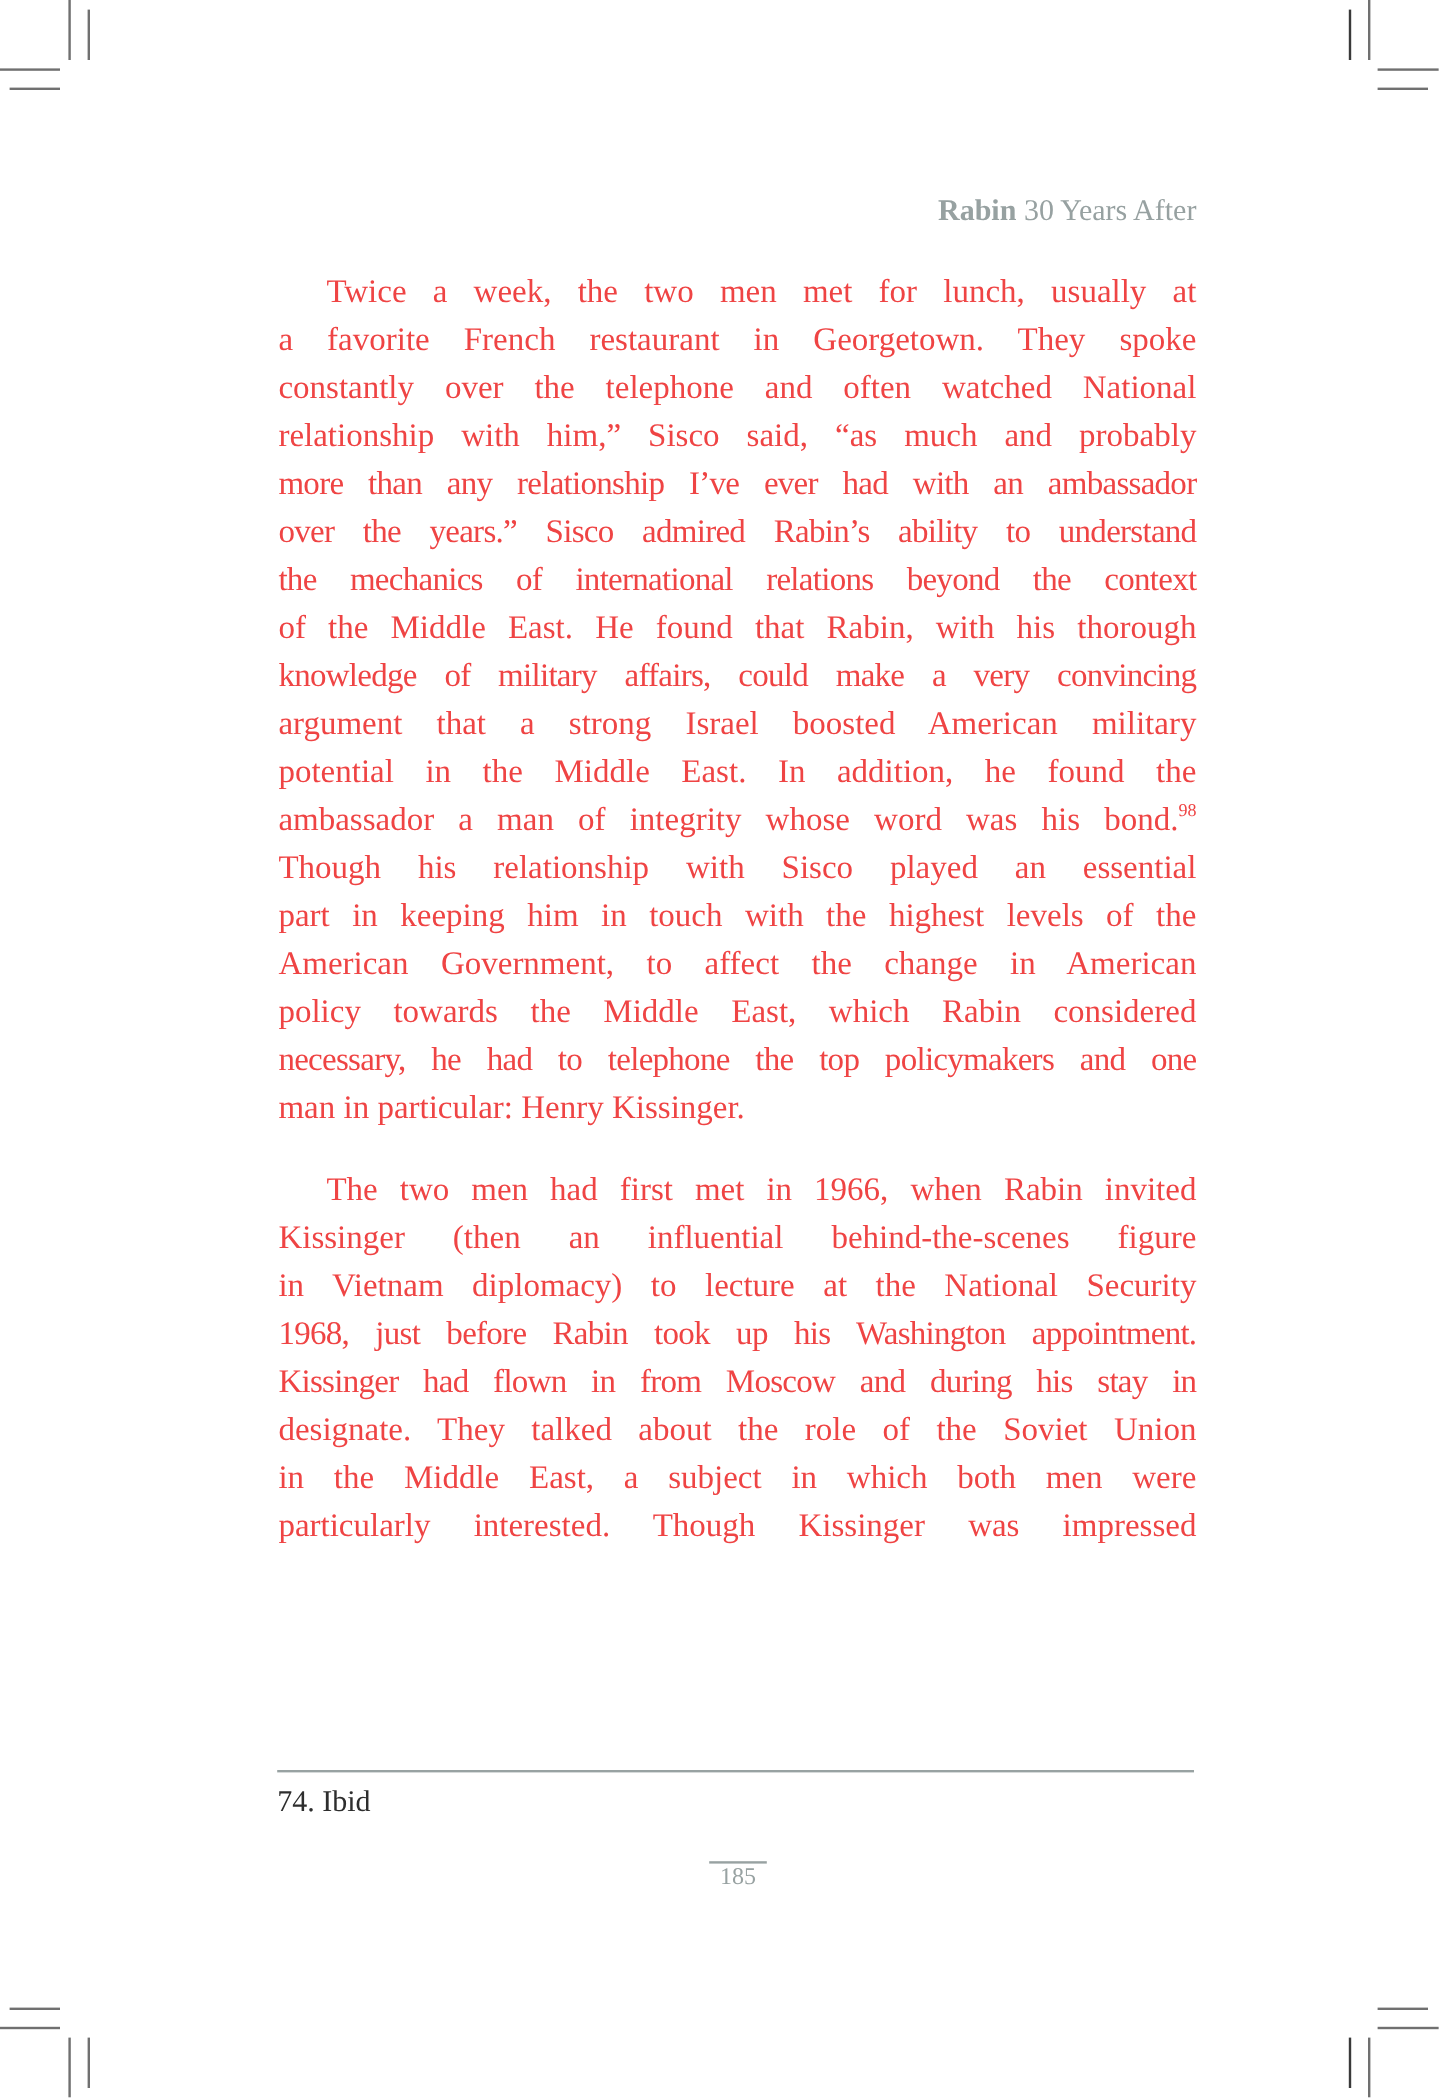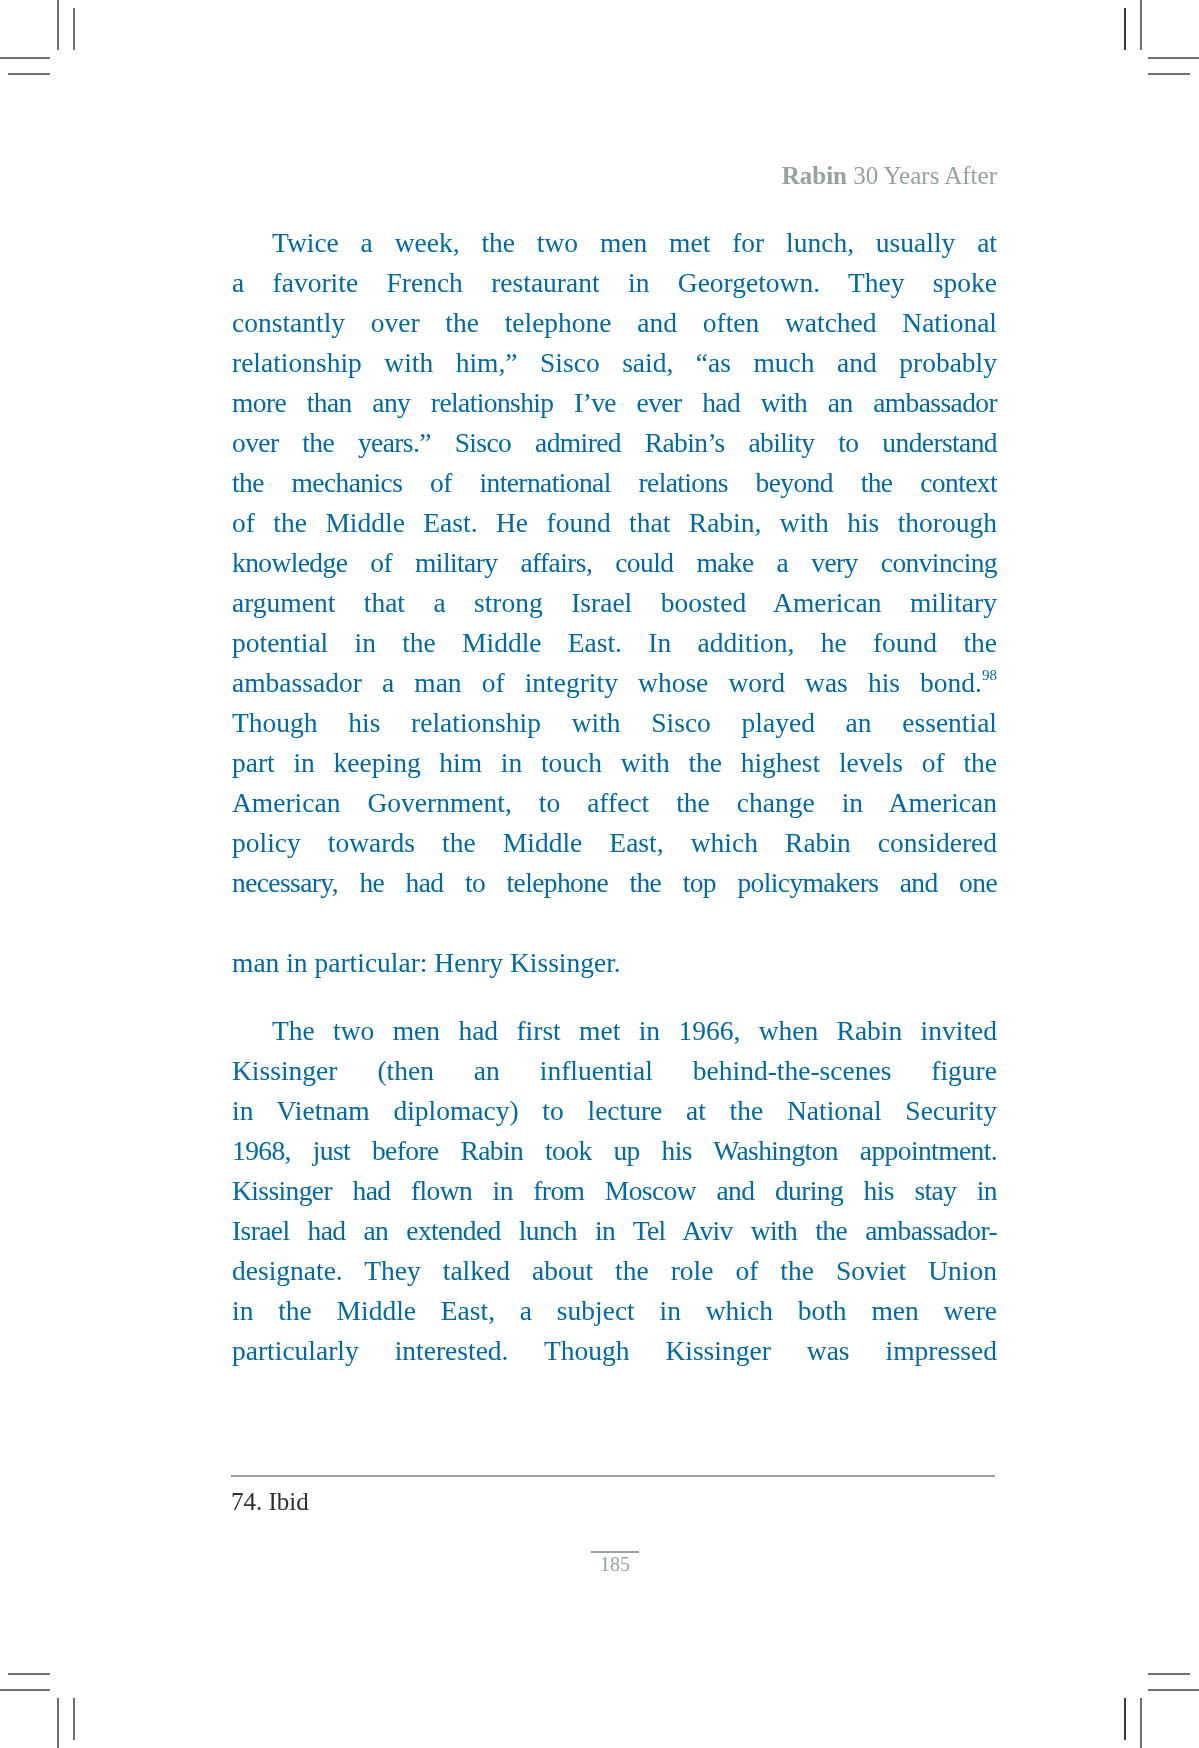--- a/index.html
+++ b/index.html
@@ -8,30 +8,30 @@
   .crop.dark { background: #3a3a3a; }
   .running-head {
     position: absolute; right: 202px; top: 162px;
     font-family: "Liberation Serif", "DejaVu Serif", serif;
     font-size: 25px; color: #97a1a1; white-space: nowrap;
   }
   .running-head b { font-weight: bold; }
   .body-text {
     position: absolute; left: 232px; top: 223px; width: 765px;
     font-family: "Liberation Serif", "DejaVu Serif", serif;
-    font-size: 27.5px; line-height: 40px; color: #0369a1;
+    font-size: 27.5px; line-height: 40px; color: #ef4444;
   }
   .para { margin: 0; }
   .para + .para { margin-top: 28px; }
   .line {
     display: block; text-align: justify; text-align-last: justify;
     white-space: nowrap; height: 40px; overflow: visible;
   }
   .line.first { text-indent: 40px; }
-  .line.last { text-align-last: left; margin-top: 40px; }
+  .line.last { text-align-last: left; }
   .line.condensed { letter-spacing: -0.6px; }
   sup.fnref { font-size: 15px; line-height: 0; vertical-align: 12px; }
   .fn-rule {
     position: absolute; left: 231px; top: 1475px; width: 764px; height: 2px;
     background: #98a2a2;
   }
   .footnote {
     position: absolute; left: 231px; top: 1488px;
     font-family: "Liberation Serif", "DejaVu Serif", serif;
     font-size: 25px; color: #2e2e2e; white-space: nowrap;
@@ -93,21 +93,20 @@
     <span class="line">policy towards the Middle East, which Rabin considered</span>
     <span class="line condensed">necessary, he had to telephone the top policymakers and one</span>
     <span class="line last">man in particular: Henry Kissinger.</span>
   </div>
   <div class="para">
     <span class="line first">The two men had first met in 1966, when Rabin invited</span>
     <span class="line">Kissinger (then an influential behind-the-scenes figure</span>
     <span class="line">in Vietnam diplomacy) to lecture at the National Security</span>
     <span class="line condensed">1968, just before Rabin took up his Washington appointment.</span>
     <span class="line condensed">Kissinger had flown in from Moscow and during his stay in</span>
-    <span class="line condensed">Israel had an extended lunch in Tel Aviv with the ambassador-</span>
     <span class="line">designate. They talked about the role of the Soviet Union</span>
     <span class="line">in the Middle East, a subject in which both men were</span>
     <span class="line">particularly interested. Though Kissinger was impressed</span>
   </div>
 </div>
 
 <div class="fn-rule"></div>
 <div class="footnote">74. Ibid</div>
 
 <div class="folio-rule"></div>

